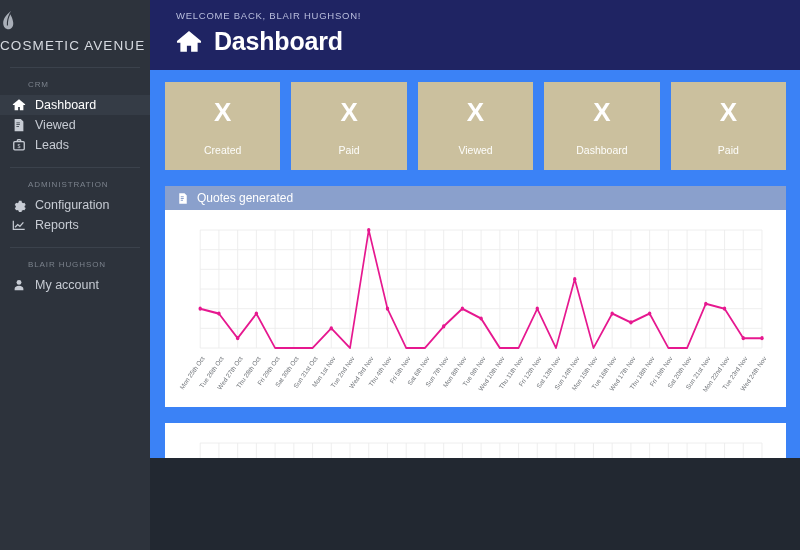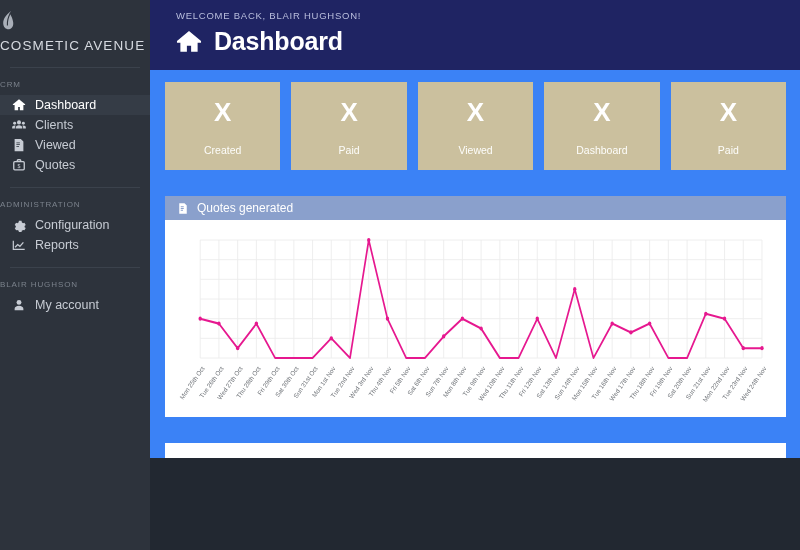--- a/index.html
+++ b/index.html
@@ -27,21 +27,21 @@
   }
   .brand-name {
     margin-top: 2px;
     font-size: 13.5px; letter-spacing: 1.1px; color: #d6dae0;
     font-family: "Liberation Sans", sans-serif; font-weight: 400;
     white-space: nowrap;
   }
   .divider { height: 1px; background: #3b424c; margin: 0 10px; }
   .nav-section-label {
     font-size: 8px; letter-spacing: 0.9px; color: #7b828c;
-    padding: 12px 12px 6px 0; text-transform: uppercase;
+    padding: 12px 12px 6px 28px; text-transform: uppercase;
   }
   .nav-item {
     display: flex; align-items: center; gap: 9px;
     padding: 5px 12px; height: 20px;
     font-size: 12.5px; color: #c7ccd4; cursor: pointer;
     white-space: nowrap;
   }
   .nav-item.active { background: #353c46; color: #fff; }
   .nav-icon {
     width: 14px; height: 14px; flex: 0 0 14px;
@@ -77,21 +77,21 @@
   .card {
     flex: 1 1 0; height: 88px; background: #cbc09e;
     display: flex; flex-direction: column;
     align-items: center; justify-content: center;
     cursor: pointer;
   }
   .card-value { font-size: 26px; font-weight: bold; color: #fff; line-height: 30px; }
   .card-label { font-size: 10.5px; color: #fdfdfb; margin-top: 17px; }
 
   
-  .panel { margin: 26px 14px 0 15px; background: #fff; }
+  .panel { margin: 16px 14px 0 15px; background: #fff; }
   .panel-header {
     background: #8aa0cc; height: 24px;
     display: flex; align-items: center; gap: 8px;
     padding: 0 12px; color: #fff; font-size: 12px;
   }
   .panel-icon { width: 12px; height: 13px; display: block; }
   .panel-body { background: #fff; padding: 14px 16px 4px 16px; }
 
   
   .chart { position: relative; width: 100%; }
@@ -127,46 +127,35 @@
       <span class="nav-icon">
         <svg width="14" height="14" viewBox="0 0 16 16">
             <path fill="#ffffff" d="M8 1.4 1 7.2v.9h2V14h4v-3.6h2V14h4V8.1h2v-.9z"></path>
           </svg>
       </span>
       <span class="nav-label">Dashboard</span>
     </div>
     <div class="nav-item">
       <span class="nav-icon">
         <svg width="14" height="14" viewBox="0 0 16 16">
-            <circle cx="8" cy="5" r="2.3" fill="#c7ccd4"></circle>
-            <circle cx="3" cy="6" r="1.7" fill="#c7ccd4"></circle>
-            <circle cx="13" cy="6" r="1.7" fill="#c7ccd4"></circle>
-            <path fill="#c7ccd4" d="M8 8.2c-2.3 0-3.8 1.2-3.8 2.6V12h7.6v-1.2C11.8 9.4 10.3 8.2 8 8.2zM3 8.6c-1.7 0-2.8.9-2.8 1.9V12H3.3v-1.2c0-.8.4-1.5 1-2zM13 8.6c1.7 0 2.8.9 2.8 1.9V12h-3.1v-1.2c0-.8-.4-1.5-1-2z"></path>
-          </svg>
-      </span>
-      <span class="nav-label">Clients</span>
-    </div>
-    <div class="nav-item">
-      <span class="nav-icon">
-        <svg width="14" height="14" viewBox="0 0 16 16">
             <path fill="#c7ccd4" d="M3 1h7l3 3v11H3z"></path>
             <path fill="#2d333c" d="M5 5h4v1H5zM5 7h4v1H5zM5 9h3v1H5z"></path>
           </svg>
       </span>
       <span class="nav-label">Viewed</span>
     </div>
     <div class="nav-item">
       <span class="nav-icon">
         <svg width="14" height="14" viewBox="0 0 16 16">
             <rect x="2" y="4.2" width="12" height="9.3" rx="1.2" fill="none" stroke="#c7ccd4" stroke-width="1.5"></rect>
             <path fill="none" stroke="#c7ccd4" stroke-width="1.5" d="M6 4.2V3a1 1 0 0 1 1-1h2a1 1 0 0 1 1 1v1.2"></path>
             <text x="8" y="11.6" font-size="6" text-anchor="middle" fill="#c7ccd4" font-family="sans-serif">$</text>
           </svg>
       </span>
-      <span class="nav-label">Quotes</span>
+      <span class="nav-label">Leads</span>
     </div>
 
     <div class="divider" style="margin-top:12px"></div>
 
     <div class="nav-section-label">ADMINISTRATION</div>
     <div class="nav-item">
       <span class="nav-icon">
         <svg width="14" height="14" viewBox="0 0 16 16">
             <path fill="#c7ccd4" d="M8 5.4a2.6 2.6 0 1 0 0 5.2 2.6 2.6 0 0 0 0-5.2zm6.4 3.6 1.3-1-1.5-2.6-1.6.5a6 6 0 0 0-1.3-.8L10.9 3H7.9l-.4 2.1a6 6 0 0 0-1.3.8l-1.6-.5L3.1 8l1.3 1a6 6 0 0 0 0 1.5l-1.3 1 1.5 2.6 1.6-.5c.4.3.8.6 1.3.8l.4 1.6h3l.4-1.6c.5-.2.9-.5 1.3-.8l1.6.5 1.5-2.6-1.3-1a6 6 0 0 0 0-1.5z"></path>
           </svg>

